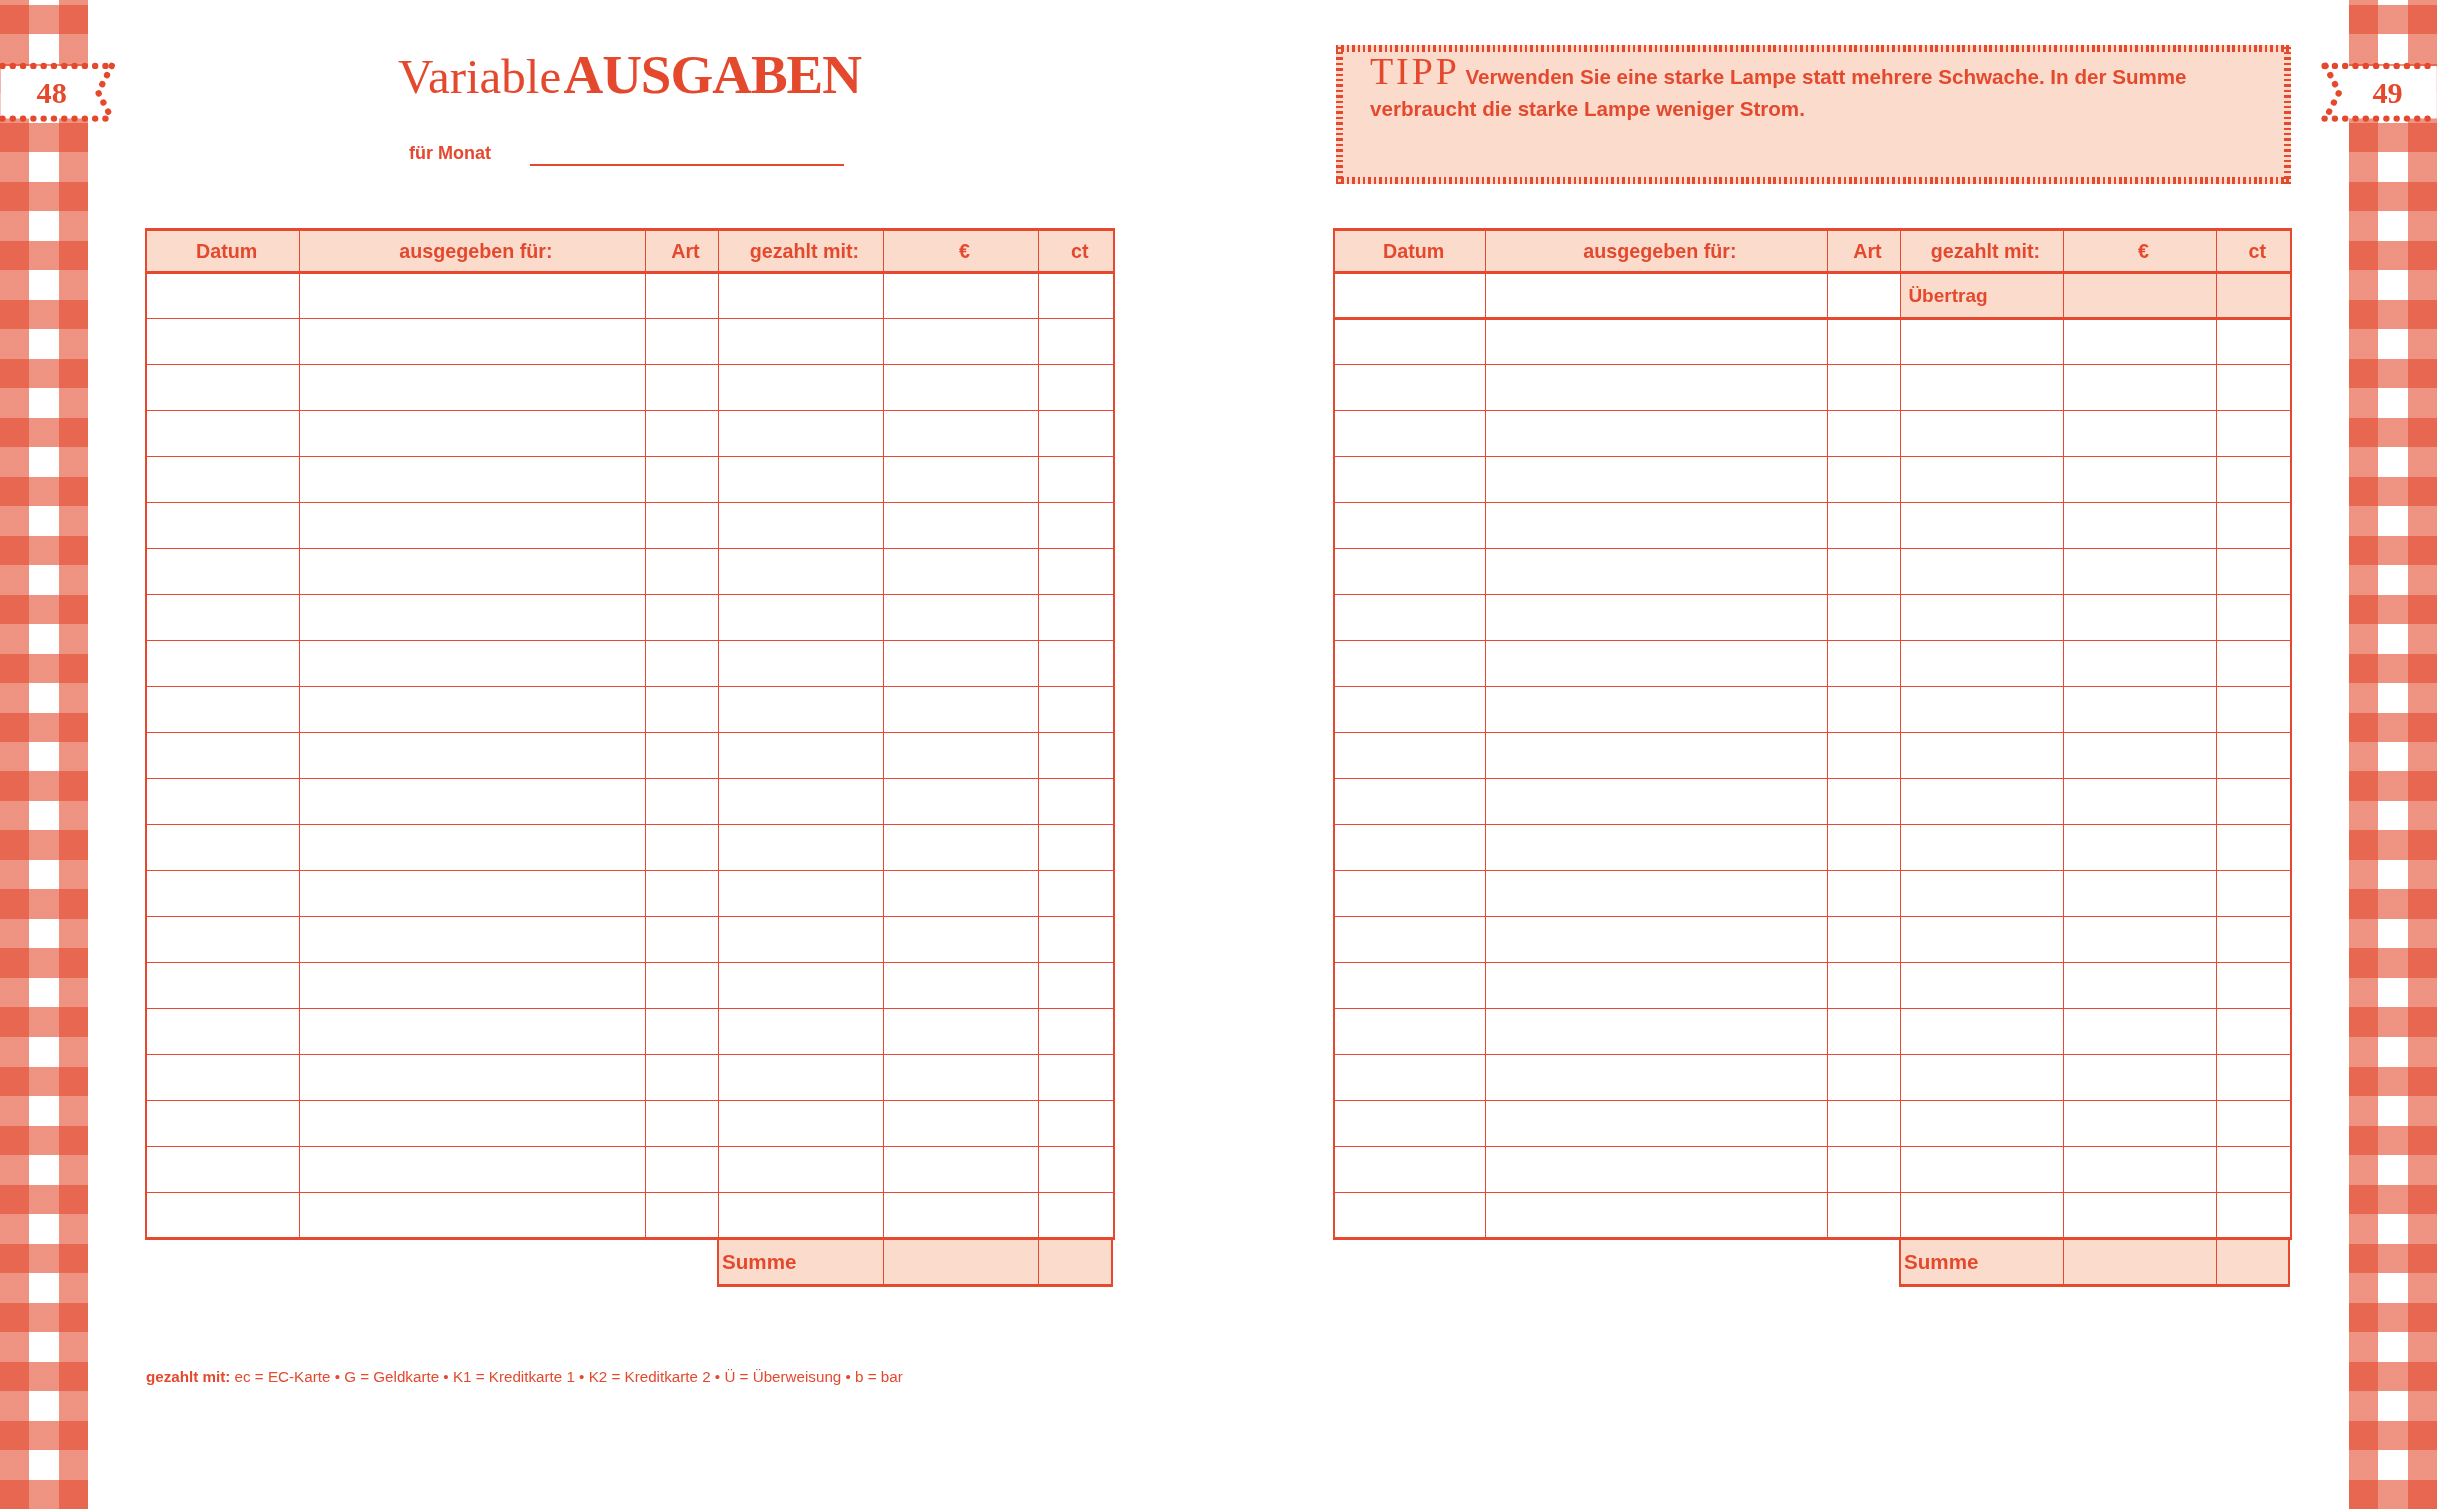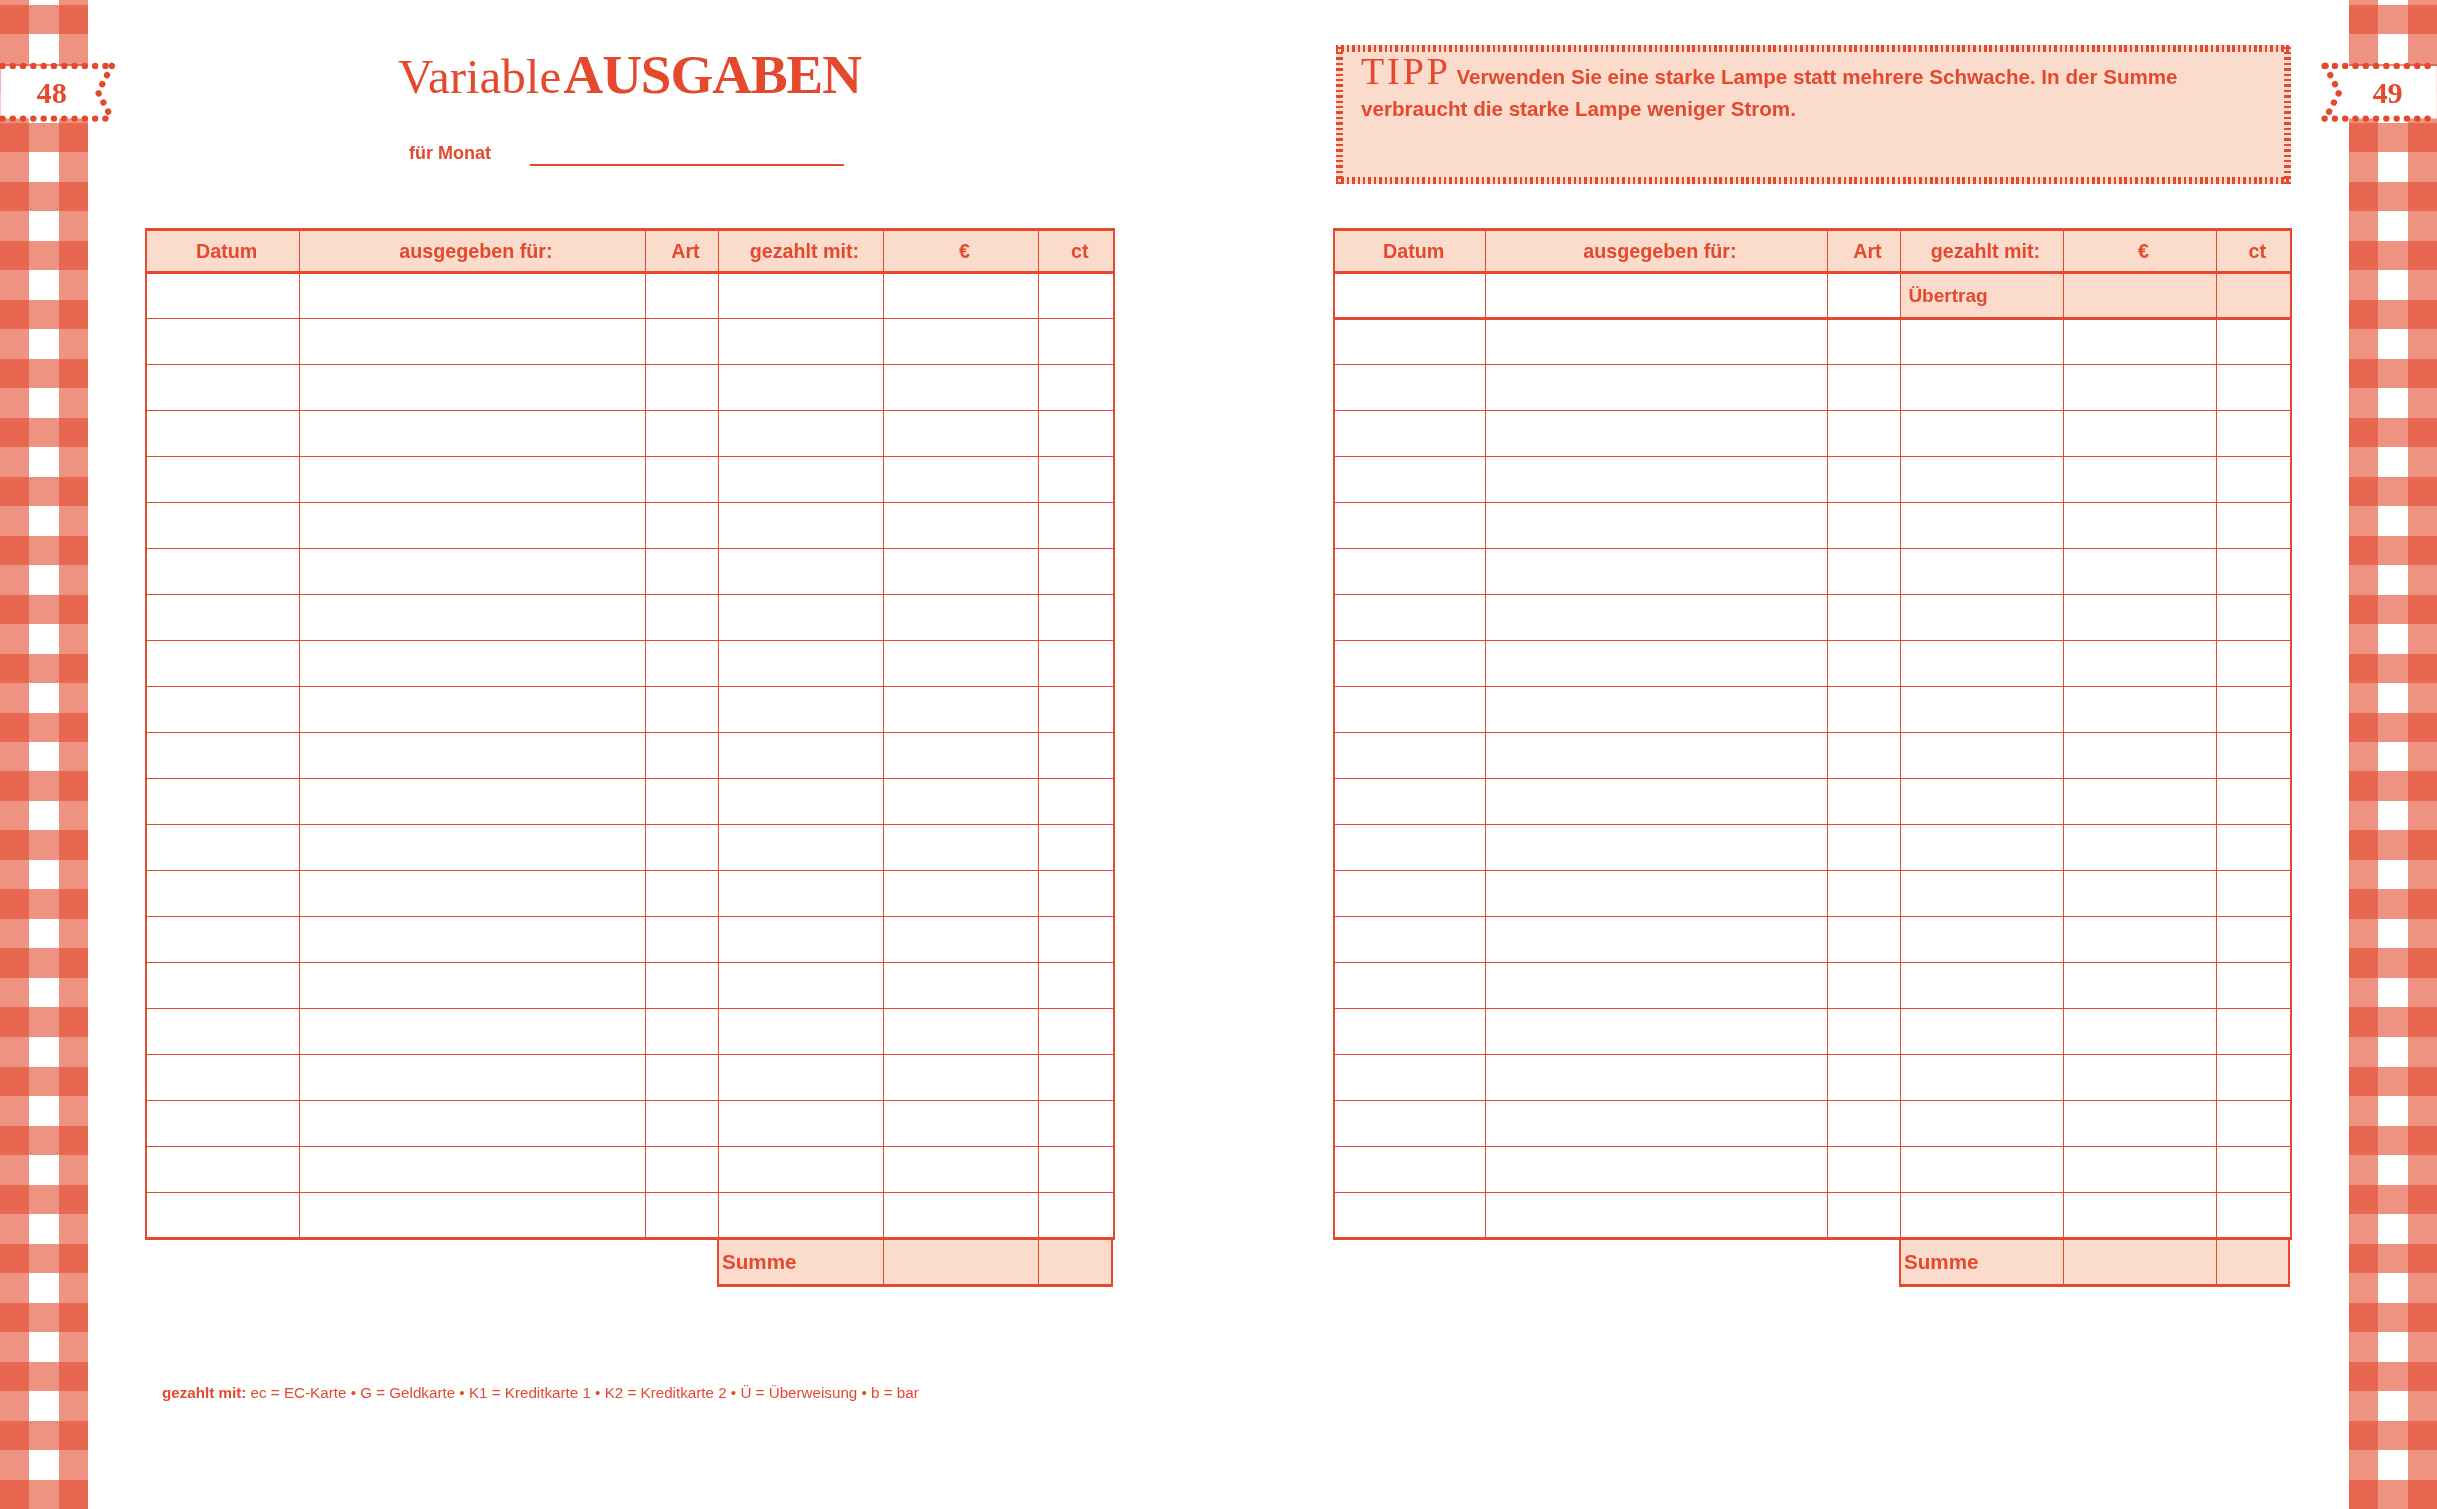--- a/index.html
+++ b/index.html
@@ -39,21 +39,21 @@
 
   
   .tipbox{position:absolute;left:1336px;top:45px;width:955px;height:139px;background:var(--peach);}
   .stitch{position:absolute;background-repeat:repeat;}
   .stitch.top,.stitch.bottom{left:0;right:0;height:7.4px;
     background-image:repeating-linear-gradient(90deg,var(--red) 0 2.5px,rgba(0,0,0,0) 2.5px 5.4px);}
   .stitch.top{top:0;} .stitch.bottom{bottom:0;}
   .stitch.left,.stitch.right{top:0;bottom:0;width:7.4px;
     background-image:repeating-linear-gradient(0deg,var(--red) 0 2.5px,rgba(0,0,0,0) 2.5px 5.4px);}
   .stitch.left{left:0;} .stitch.right{right:0;}
-  .tiptext{position:absolute;left:25px;top:9.8px;width:826px;color:var(--red);
+  .tiptext{position:absolute;left:34px;top:9.8px;width:826px;color:var(--red);
     font-size:20.6px;font-weight:700;line-height:32px;}
   .tiphead{font-family:"Liberation Serif","DejaVu Serif",serif;font-weight:400;
     font-size:38px;letter-spacing:2.9px;line-height:32px;}
 
   
   .tablewrap{position:absolute;top:228px;}
   .tablewrap.left{left:145px;width:969px;}
   .tablewrap.right{left:1333px;width:958px;}
   table.sheet{border-collapse:collapse;table-layout:fixed;width:100%;
     border:2.9px solid var(--red-border);border-top-width:3.9px;border-bottom-width:3.9px;}
@@ -71,21 +71,21 @@
   .tablewrap.right .summe{margin-left:566px;width:391px;}
   .summe .cell{border-right:var(--thin) solid var(--red-border);}
   .summe .cell:last-child{border-right:none;}
   .tablewrap.left  .summe .c1{width:165px;} .tablewrap.left  .summe .c2{width:155px;} .tablewrap.left  .summe .c3{flex:1;}
   .tablewrap.right .summe .c1{width:163px;} .tablewrap.right .summe .c2{width:153px;} .tablewrap.right .summe .c3{flex:1;}
   .summe .label{color:var(--red);font-size:20.6px;font-weight:700;line-height:43px;padding-left:3px;}
 
   
   .legend{position:absolute;left:146px;top:1365px;width:943px;color:var(--red);
     font-size:15.2px;line-height:24.6px;}
-  .legend p{margin:16px;}
+  .legend p{margin:0;}
   .legend p.second{margin-top:10.8px;width:914px;}
   .legend b{font-weight:700;}
 </style>
 </head>
 <body>
 
 <div id="spread">
 
   <div class="gingham left"></div>
   <div class="gingham right"></div>

